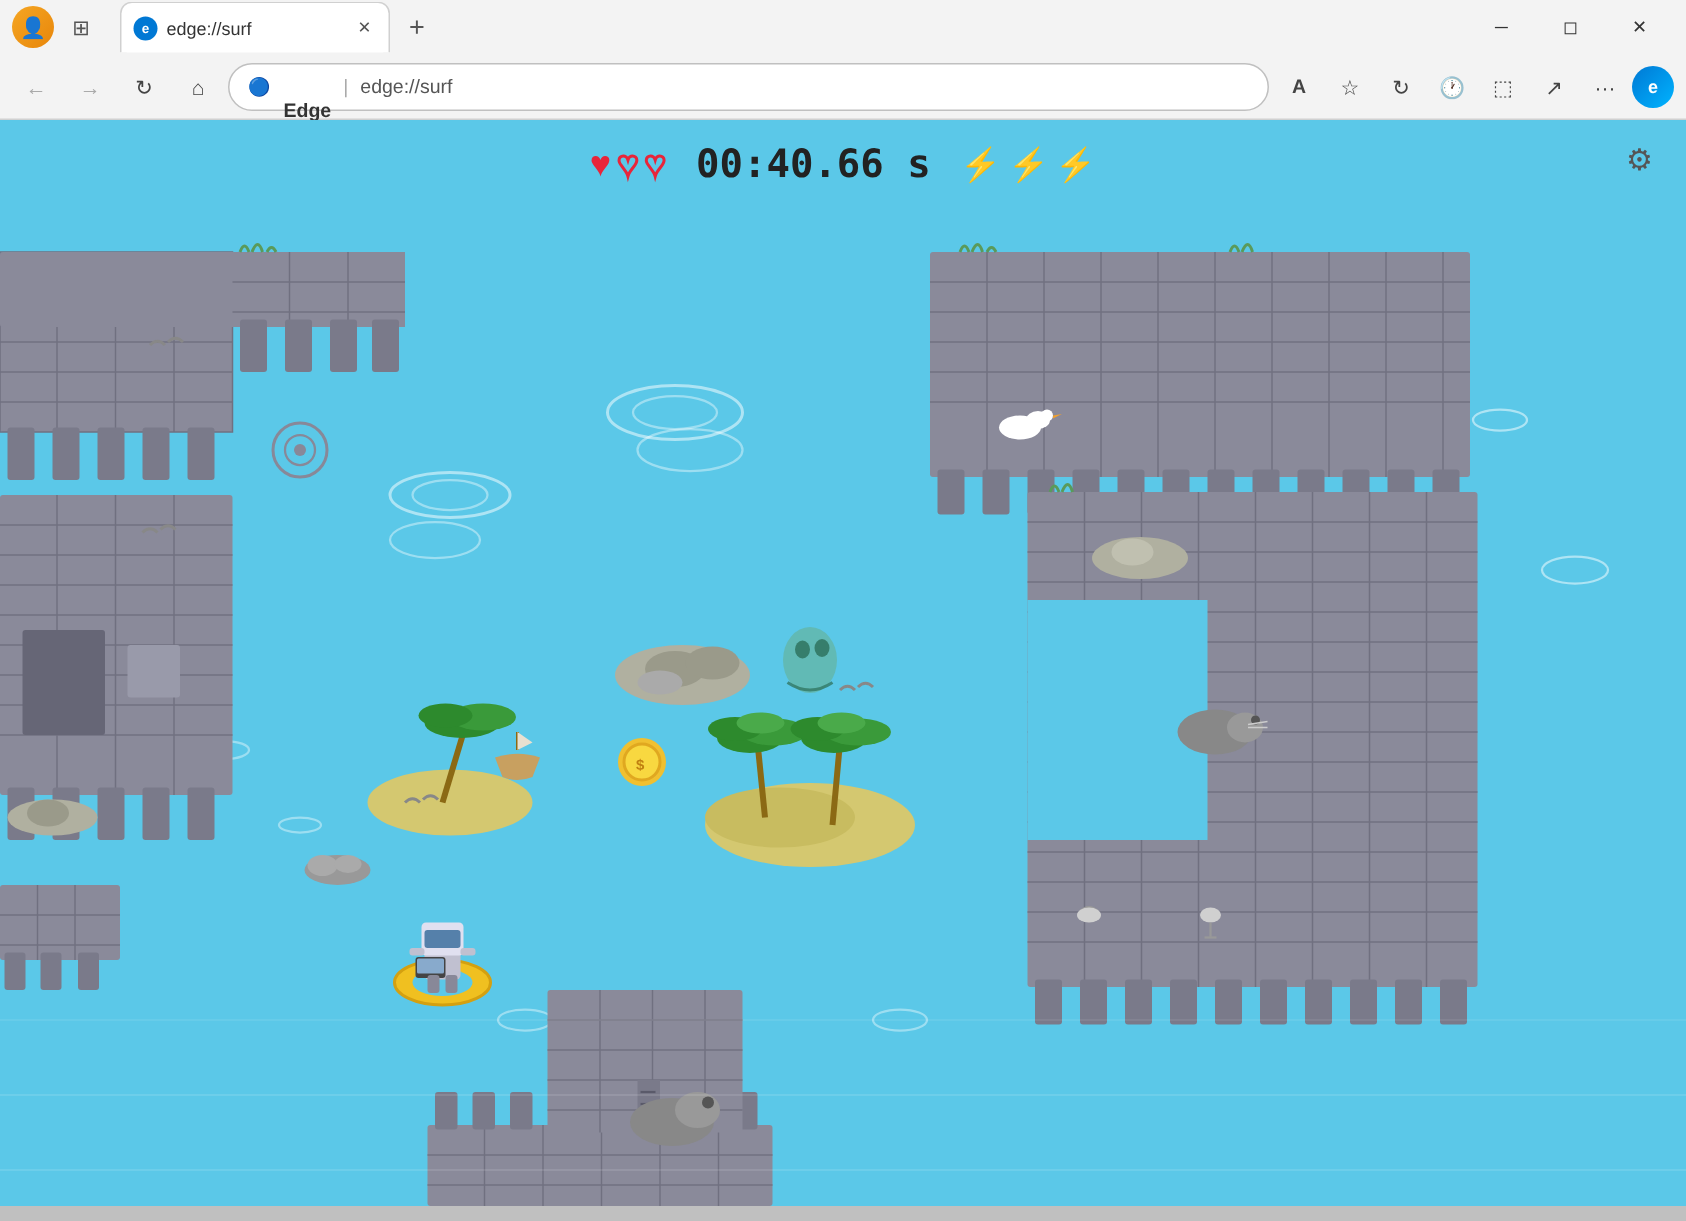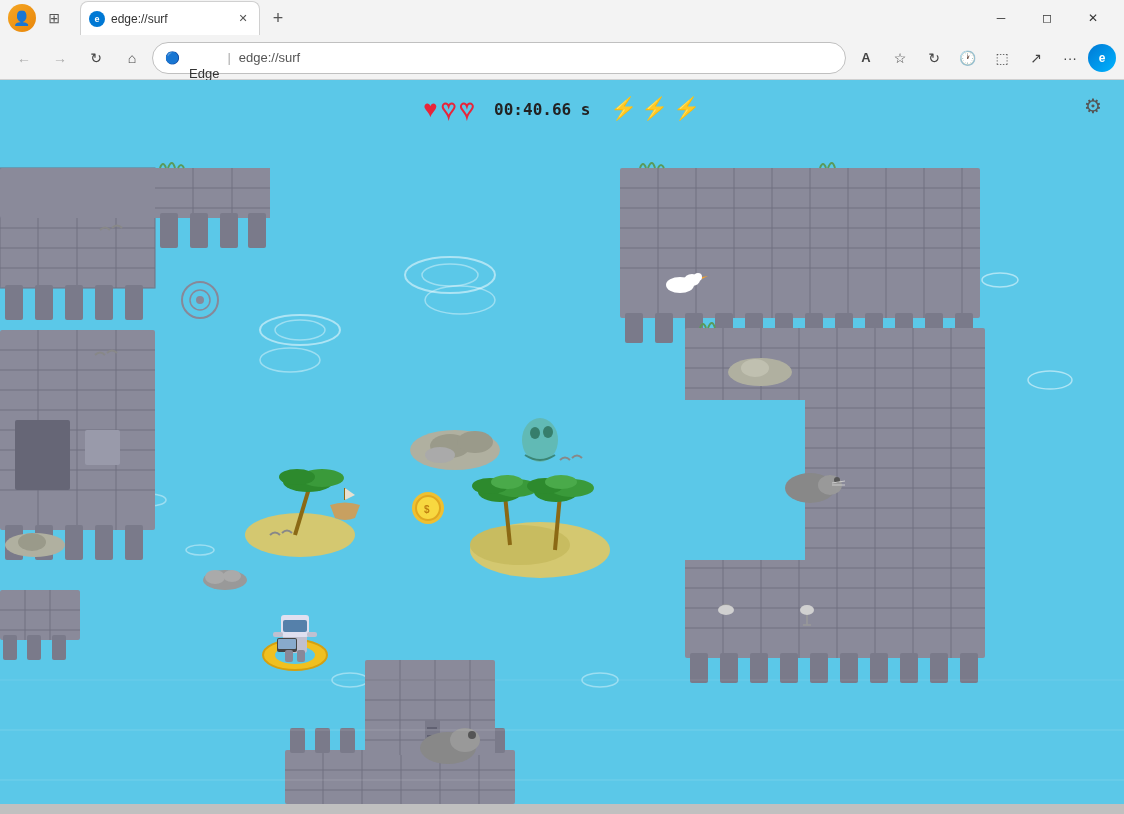--- a/index.html
+++ b/index.html
@@ -151,21 +151,21 @@
     }
     .address-bar-icon {
       width: 16px;
       height: 16px;
       display: flex; align-items: center; justify-content: center;
       color: #0078d4;
       font-size: 12px;
     }
     .address-brand {
       font-size: 13px;
-      font-weight: 400;
+      font-weight: 700;
       color: #333;
       margin-top: 32px;
     }
     .address-sep {
       color: #aaa;
       font-size: 13px;
     }
     .address-url {
       font-size: 13px;
       color: #555;
@@ -220,21 +220,21 @@
     .hearts {
       display: flex;
       gap: 4px;
     }
     .heart {
       font-size: 24px;
     }
     .heart.full { color: #e8253a; }
     .heart.empty { color: transparent; -webkit-text-stroke: 2px #e8253a; }
     .timer {
-      font-size: 16px;
+      font-size: 26px;
       font-weight: bold;
       color: #222;
       font-family: monospace;
     }
     .lightning-group {
       display: flex;
       gap: 4px;
     }
     .lightning {
       font-size: 22px;

